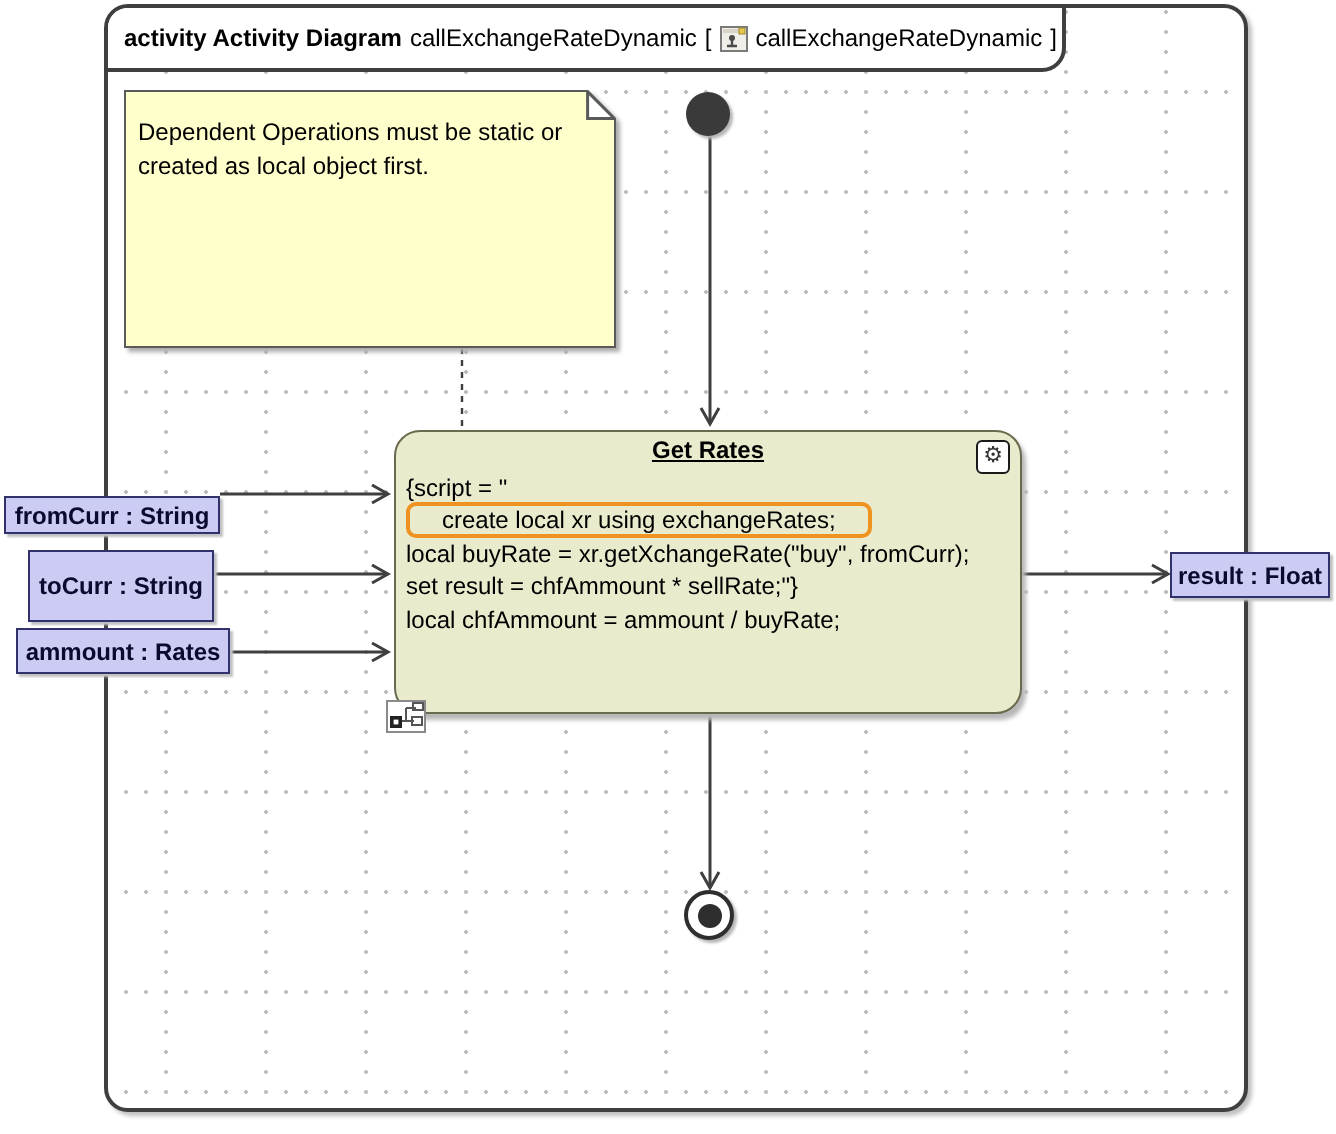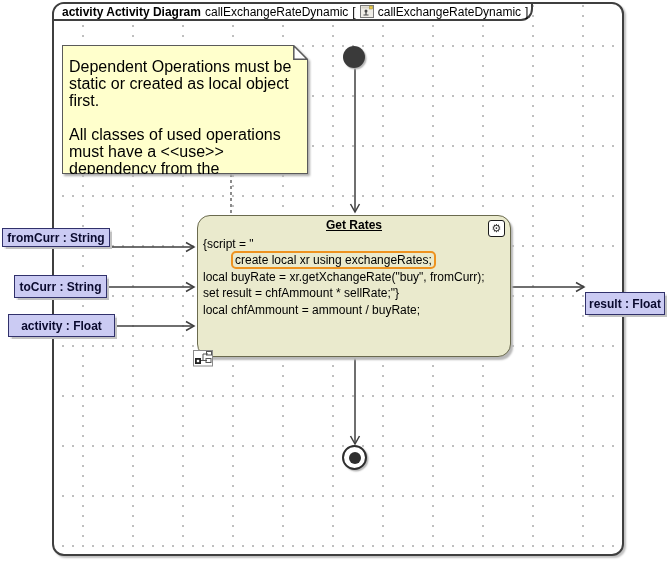--- a/index.html
+++ b/index.html
@@ -8,35 +8,35 @@
 
   
   .frame{position:absolute;left:52px;top:2px;width:572px;height:554px;
          box-sizing:border-box;border:2px solid #3f3f3f;border-radius:12px;
          box-shadow:2px 2px 2px #c0c0c0;background-color:#fff;
          background-image:
            radial-gradient(circle,#bfbfbf 0.9px,transparent 1.1px),
            radial-gradient(circle,#bfbfbf 0.9px,transparent 1.1px);
          background-size:10px 50px,50px 10px;
          background-position:4px 17px,4px 17px;}
-  .tab{position:absolute;left:0;top:0;width:479px;height:17px;box-sizing:border-box;
+  .tab{position:absolute;left:0;top:0;width:479px;height:32px;box-sizing:border-box;
        background:#fff;border-right:2px solid #3f3f3f;border-bottom:2px solid #3f3f3f;
        border-radius:10px 0 12px 0;display:flex;align-items:center;gap:4px;
        padding:0 6px 0 8px;font-size:12px;color:#000;white-space:nowrap;}
   .t-bold{font-weight:bold;}
   .tab-icon{display:inline-flex;align-items:center;}
 
   
   .edges{position:absolute;left:0;top:0;pointer-events:none;}
 
   
   .note-wrap{position:absolute;left:62px;top:45px;width:246px;height:129px;
              filter:drop-shadow(2px 2px 1px #ababab);}
   .note{width:100%;height:100%;box-sizing:border-box;background:#ffffcc;
-        border:1.5px solid #5a5a5a;padding:12px 5px 0 6px;font-size:16px;
+        border:1.5px solid #5a5a5a;padding:12px 5px 0 6px;font-size:12px;
         line-height:17px;color:#000;
         clip-path:polygon(0 0,calc(100% - 15px) 0,100% 15px,100% 100%,0 100%);}
   .np2{margin-top:17px;}
   .fold{position:absolute;top:0;right:0;}
 
   
   .initial{position:absolute;left:343px;top:46px;width:22px;height:22px;
            border-radius:50%;background:#3a3a3a;box-shadow:1.5px 1.5px 1.5px #b5b5b5;}
   .final{position:absolute;left:342px;top:445px;width:25px;height:25px;box-sizing:border-box;
          border:2px solid #2e2e2e;border-radius:50%;background:#fff;
@@ -45,21 +45,21 @@
                width:12px;height:12px;border-radius:50%;background:#2e2e2e;}
 
   
   .action{position:absolute;left:197px;top:215px;width:314px;height:142px;box-sizing:border-box;
           background:#eaeacd;border:1.5px solid #6a6a4e;border-radius:13px;
           box-shadow:2px 3px 2px #b8b8b8;font-size:12px;color:#000;}
   .stereotype{text-align:center;color:#3c3ccf;margin-top:5px;line-height:15px;}
   .action-name{text-align:center;font-weight:bold;margin-top:2px;line-height:15px;text-decoration:underline;}
   .script{padding:3px 4px 0 5px;line-height:16.4px;}
   .sline{white-space:nowrap;}
-  .hl{border:2px solid #ee9320;border-radius:5px;padding:0 2px;margin-left:28px;}
+  .hl{border:2px solid #ee9320;border-radius:5px;padding:0 16px;}
   .hl:empty{display:none;border:none;padding:0;}
   .gear{position:absolute;top:4px;right:5px;width:17px;height:17px;box-sizing:border-box;
         border:1.5px solid #1a1a1a;border-radius:3px;background:#fff;
         display:flex;align-items:center;justify-content:center;
         font-size:11px;line-height:11px;color:#333;}
   .subicon{position:absolute;left:-5px;top:134px;}
 
   
   .pin{position:absolute;box-sizing:border-box;background:#cbcbf3;
        border:1.5px solid #31316b;display:flex;align-items:center;justify-content:center;
@@ -103,21 +103,20 @@
       <path d="M107,287 H194" marker-end="url(#ah)"></path>
       <path d="M115,326 H194" marker-end="url(#ah)"></path>
       <path d="M511,287 H584" marker-end="url(#ah)"></path>
       <path d="M231,174 V214" stroke-width="1.2" stroke-dasharray="3,3"></path>
     </g>
   </svg>
 
   <div class="note-wrap">
     <div class="note">
       <div>Dependent Operations must be static or created as local object first.</div>
-      <div class="np2">All classes of used operations must have a &lt;&lt;use&gt;&gt; dependency from the operationsPort class.</div>
     </div>
     <svg class="fold" width="15" height="15" viewBox="0 0 15 15">
       <polygon points="0.8,0.8 14.2,14.2 0.8,14.2" fill="#ffffff" stroke="#5a5a5a" stroke-width="1.5"></polygon>
     </svg>
   </div>
 
   <div class="initial"></div>
 
   <div class="action">
     <div class="action-name">Get Rates</div>
@@ -136,30 +135,30 @@
         <rect x="0.5" y="0.5" width="19" height="15.5" fill="#ffffff" stroke="#8a8a8a"></rect>
         <path d="M5,10.5 H14 M10,10.5 V4 M10,4 H15" stroke="#555555" stroke-width="1" fill="none"></path>
         <rect x="2" y="8" width="6" height="6" fill="#222222"></rect>
         <rect x="3.8" y="9.8" width="2.4" height="2.4" fill="#ffffff"></rect>
         <rect x="13" y="8.5" width="5" height="4" fill="none" stroke="#555555"></rect>
         <rect x="13.5" y="1.5" width="5" height="3.5" fill="none" stroke="#555555"></rect>
       </svg>
     </div>
   </div>
 
-  <div class="pin" style="left:2px;top:228px;width:108px;height:19px;">
+  <div class="pin" style="left:2px;top:248px;width:108px;height:19px;">
     <span>fromCurr : String</span>
   </div>
-  <div class="pin" style="left:14px;top:275px;width:93px;height:23px;">
+  <div class="pin" style="left:14px;top:275px;width:93px;height:36px;">
     <span>toCurr : String</span>
   </div>
   <div class="pin" style="left:8px;top:314px;width:107px;height:23px;">
-    <span>activity : Float</span>
+    <span>ammount : Rates</span>
   </div>
-  <div class="pin" style="left:585px;top:292px;width:80px;height:23px;">
+  <div class="pin" style="left:585px;top:276px;width:80px;height:23px;">
     <span>result : Float</span>
   </div>
 
   <div class="final">
     <div class="final-inner"></div>
   </div>
 
 </div>
 
 </body></html>

